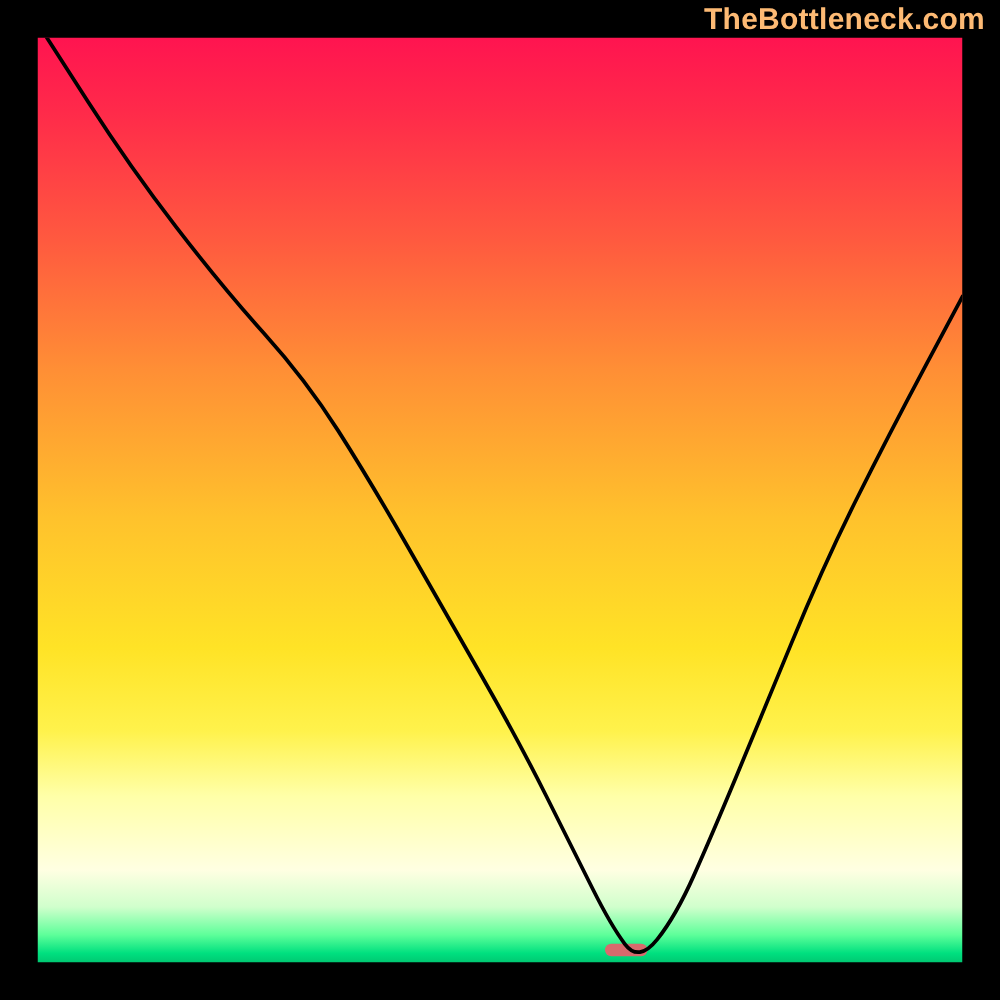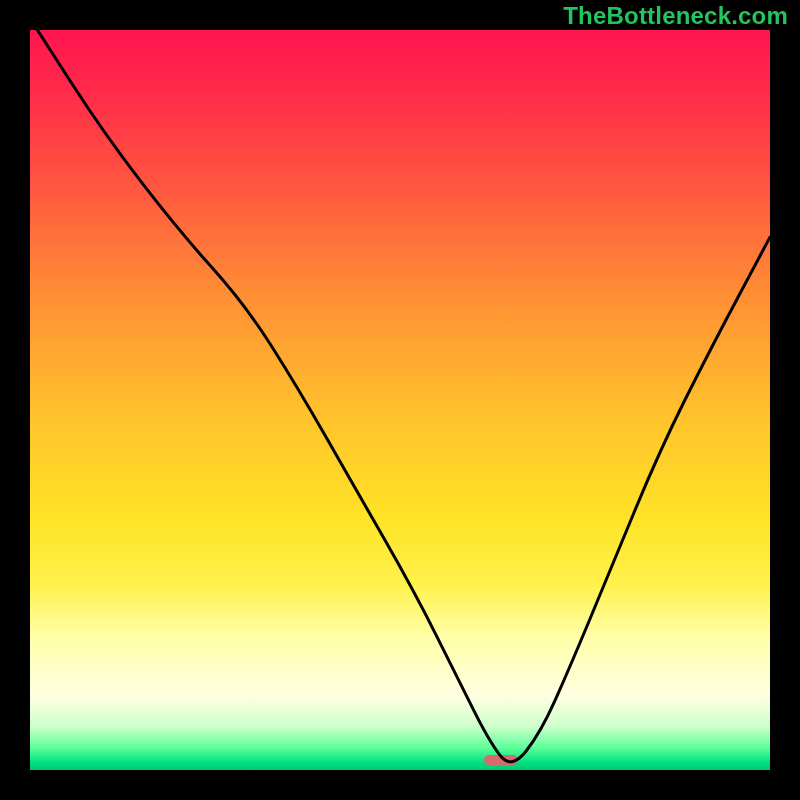--- a/index.html
+++ b/index.html
@@ -15,21 +15,21 @@
     width: 800px;
     height: 800px;
   }
   .watermark {
     position: absolute;
     top: 2px;
     right: 12px;
     font-family: Arial, Helvetica, sans-serif;
     font-size: 24px;
     font-weight: 600;
-    color: #22c55e;
+    color: #fdba74;
     letter-spacing: 0.2px;
   }
   .plot-area {
     position: absolute;
     left: 30px;
     top: 30px;
     width: 740px;
     height: 740px;
     overflow: hidden;
     box-sizing: border-box;

